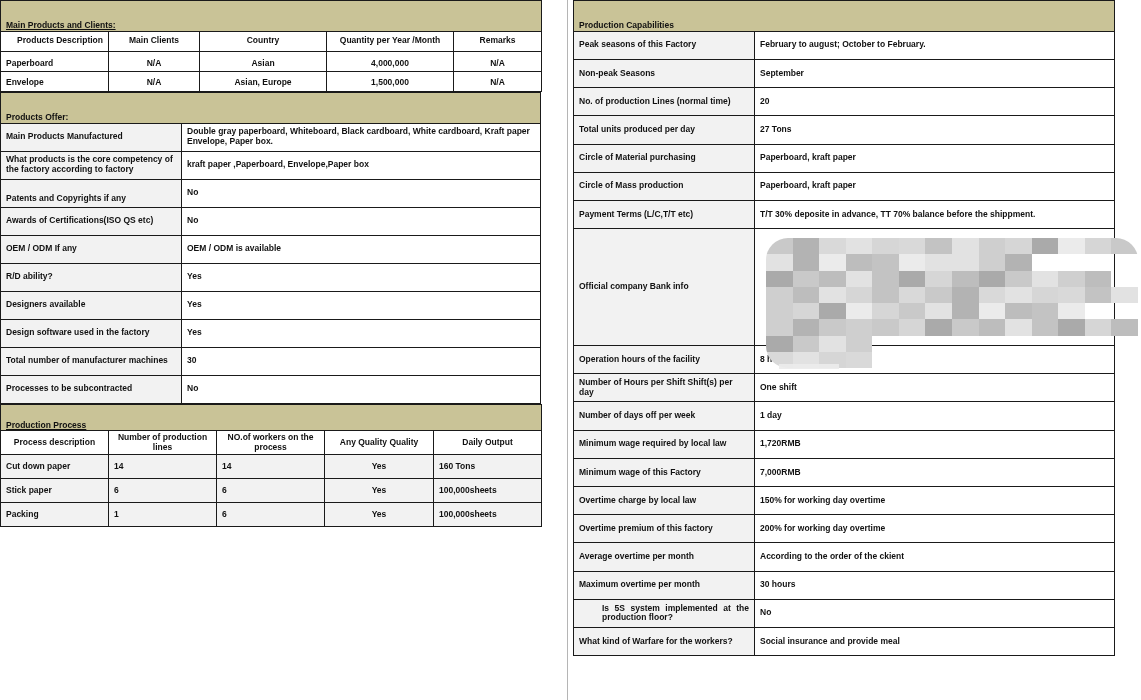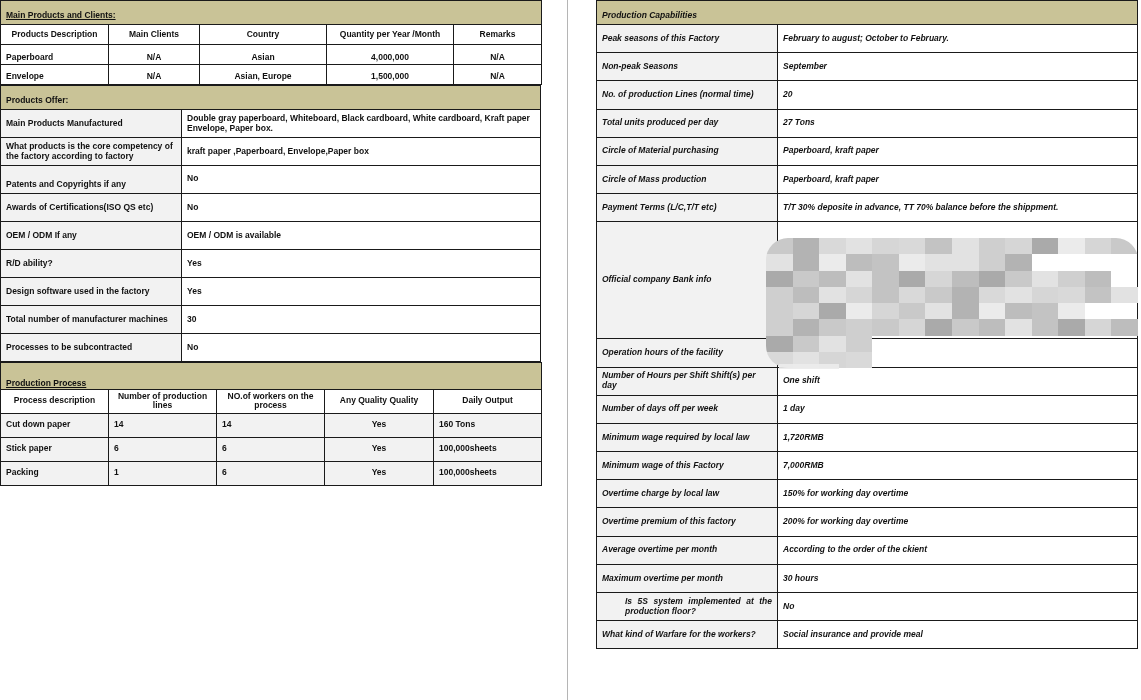--- a/index.html
+++ b/index.html
@@ -1,34 +1,34 @@
 <!DOCTYPE html>
 <html><head>
 <meta charset="utf-8">
 <style>
   * { box-sizing: border-box; margin: 0; padding: 0; }
   html, body { width: 1141px; height: 700px; background: #ffffff; overflow: hidden; }
   body { position: relative; font-family: "Liberation Sans", sans-serif; font-size: 8.5px; font-weight: bold; color: #111; }
 
   .page { position: absolute; top: 0; }
   .left { left: 0; width: 541px; }
-  .right { left: 596px; width: 542px; font-style: italic; }
+  .right { left: 573px; width: 542px; }
   .divider { position: absolute; left: 567px; top: 0; width: 1px; height: 700px; background: #b5b5b5; }
 
   table { border-collapse: collapse; width: 100%; table-layout: fixed; }
   td, th { border: 1px solid #1a1a1a; padding: 0 5px; vertical-align: middle; font-weight: bold; line-height: 1.15; }
-  .sec-head td { background: #c9c397; height: 24px; padding-top: 7px; padding-bottom: 0; text-decoration: underline; font-size: 8.5px; border-bottom: 1px solid #1a1a1a; }
+  .sec-head td { background: #c9c397; height: 24px; padding-top: 20px; padding-bottom: 0; text-decoration: underline; font-size: 8.5px; border-bottom: 1px solid #1a1a1a; }
   .sec-head.nound td { text-decoration: none; }
 
   .center { text-align: center; }
 
   
   .t1 { border: 1px solid #1a1a1a; }
   .t1 .hdr td { height: 20px; text-align: center; }
-  .t1 .hdr td:first-child { text-align: center; }
+  .t1 .hdr td:first-child { text-align: right; }
   .t1 .r td { height: 20px; padding-top: 6px; }
   .t1 .r2 td { height: 20px; padding-top: 4px; }
 
   
   .t2 { }
   .t2 .r td { height: 28px; }
   .t2 .r td.lbl { background: #f2f2f2; }
   .t2 .r td.val { background: #fff; }
 
   
@@ -120,20 +120,24 @@
         </tr>
     <tr class="r">
           <td class="lbl">OEM / ODM If any</td>
           <td class="val">OEM / ODM is available</td>
         </tr>
     <tr class="r">
           <td class="lbl">R/D ability?</td>
           <td class="val">Yes</td>
         </tr>
     <tr class="r">
+          <td class="lbl">Designers available</td>
+          <td class="val">Yes</td>
+        </tr>
+    <tr class="r">
           <td class="lbl">Design software used in the factory</td>
           <td class="val">Yes</td>
         </tr>
     <tr class="r">
           <td class="lbl">Total number of manufacturer machines</td>
           <td class="val">30</td>
         </tr>
     <tr class="r">
           <td class="lbl">Processes to be subcontracted</td>
           <td class="val">No</td>

